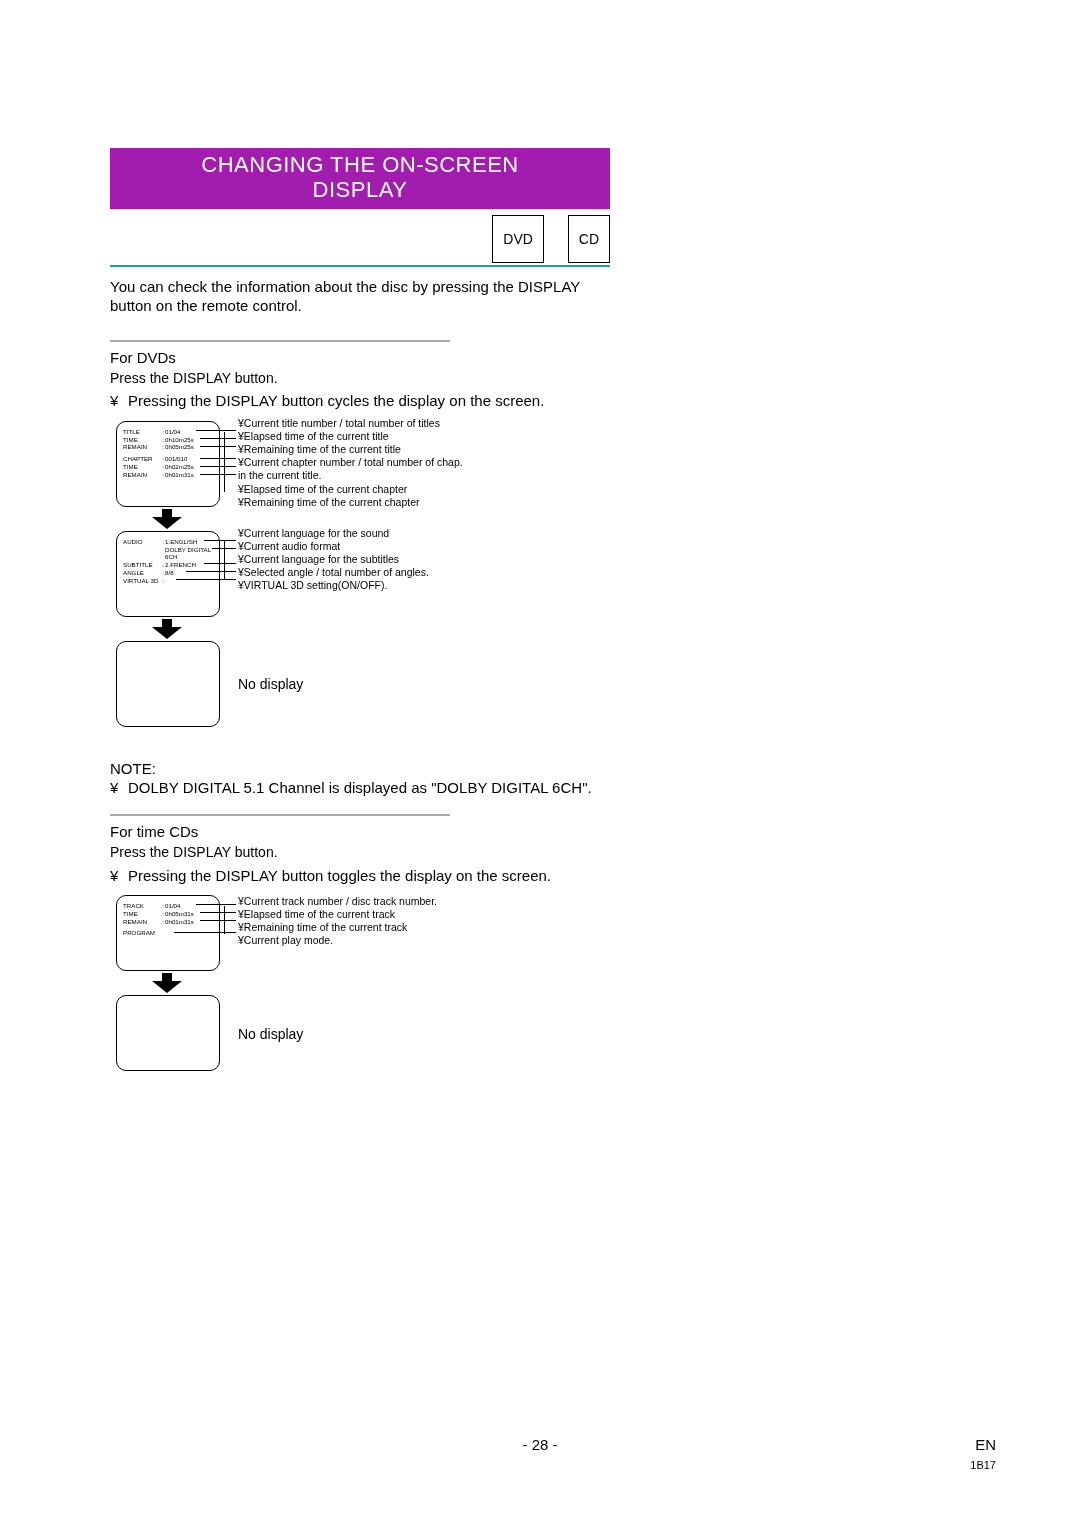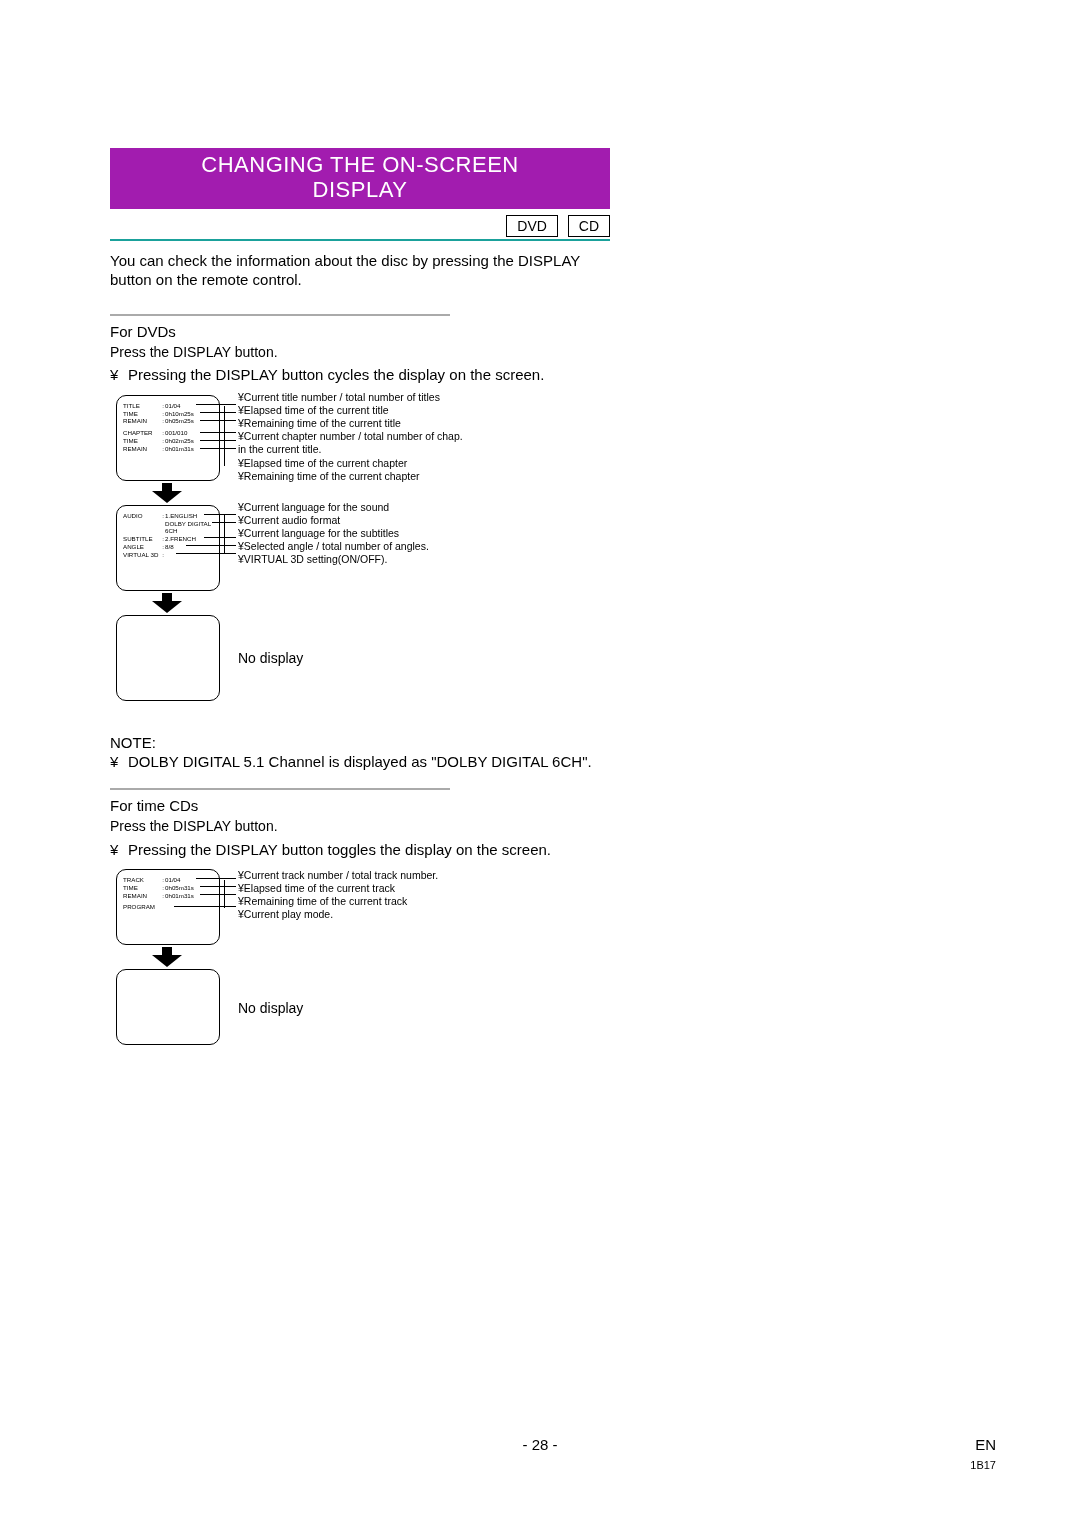--- a/index.html
+++ b/index.html
@@ -29,22 +29,22 @@
     margin: 0 0 6px 0;
     letter-spacing: 0.5px;
   }
   .media-badges {
     text-align: right;
     margin-bottom: 2px;
   }
   .badge {
     display: inline-block;
     border: 1px solid #000;
-    padding: 1px 10px;
-    margin-left: 6px;
+    padding: 14px 10px;
+    margin-left: 20px;
     font-size: 14px;
   }
   .teal-rule {
     height: 2px;
     background: #1aa19b;
     margin-bottom: 10px;
   }
   .para {
     font-size: 15px;
     margin: 6px 0 24px 0;
@@ -336,21 +336,21 @@
           <span class="lbl">PROGRAM</span>
         </div>
     </div>
 
     <div class="line lead-h" style="left:80px; top:13px; width:40px;"></div>
     <div class="line lead-h" style="left:84px; top:21px; width:36px;"></div>
     <div class="line lead-h" style="left:84px; top:29px; width:36px;"></div>
     <div class="line lead-h" style="left:58px; top:41px; width:62px;"></div>
     <div class="line lead-v" style="left:108px; top:15px; height:28px;"></div>
 
-    <div class="ann" style="left:122px; top:4px;">¥Current track number / total track number.</div>
+    <div class="ann" style="left:122px; top:4px;">¥Current track number / disc track number.</div>
     <div class="ann" style="left:122px; top:17px;">¥Elapsed time of the current track</div>
     <div class="ann" style="left:122px; top:30px;">¥Remaining time of the current track</div>
     <div class="ann" style="left:122px; top:43px;">¥Current play mode.</div>
 
     <div class="arrow" style="top:82px;"></div>
 
     <div class="osd" style="left:0; top:104px; height:76px;"></div>
     <div class="nodisp" style="left:122px; top:134px;">No display</div>
   </div>
 

